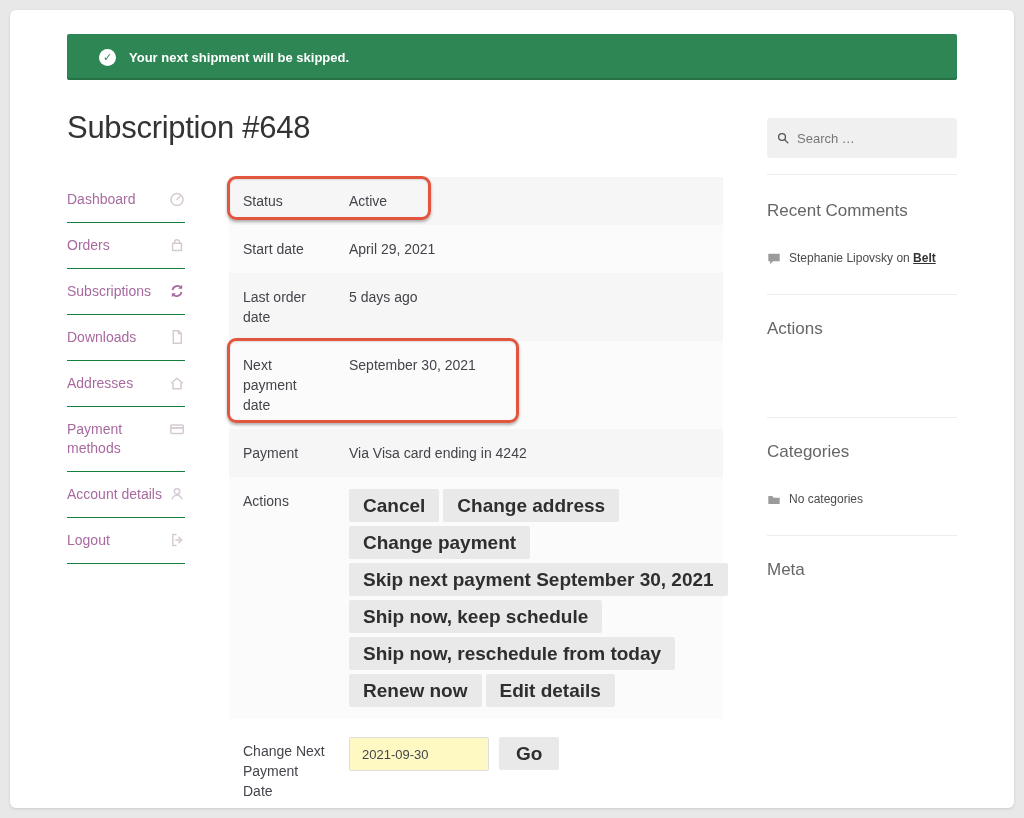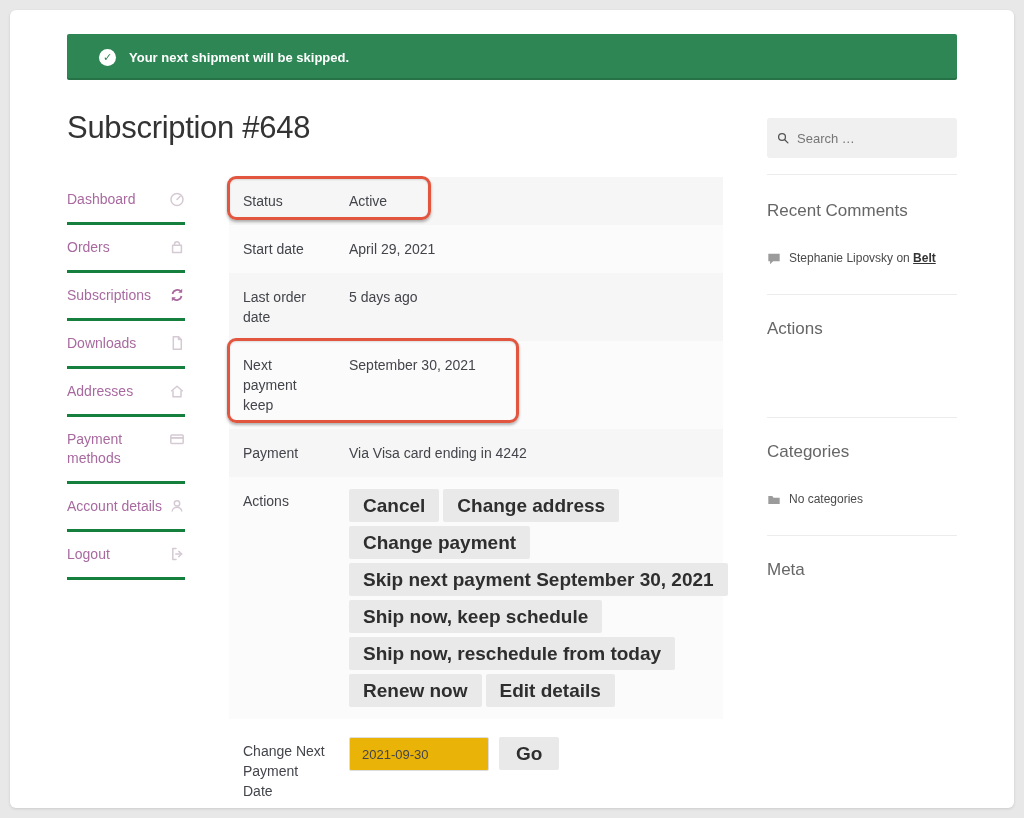--- a/index.html
+++ b/index.html
@@ -29,21 +29,21 @@
   .search-box { height:40px; background:#f0f0f0; border-radius:3px; display:flex;
                 align-items:center; gap:7px; padding:0 10px; cursor:text; }
   .search-box svg { flex:0 0 13px; display:block; }
   .search-input { border:none; background:transparent; outline:none; width:100%;
                   font-family:inherit; font-size:13px; color:#555; }
   .search-input::placeholder { color:#767676; opacity:1; }
 
   
   .account-nav { grid-column:1; grid-row:2; padding-top:2px; }
   .account-nav ul { list-style:none; }
-  .nav-item { position:relative; border-bottom:3px solid #15803d; }
+  .nav-item { position:relative; border-bottom:1px solid #15803d; }
   .nav-link { display:block; padding:13px 22px 13px 0; color:#a8699f; font-size:14px;
               line-height:19px; text-decoration:none; cursor:pointer; }
   .nav-icon { position:absolute; right:0; top:14px; width:16px; height:16px; color:#d5cad3; }
   .nav-icon.active { color:#a8699f; }
   .nav-icon svg { width:16px; height:16px; display:block; }
 
   
   .details-col { grid-column:2; grid-row:2; position:relative; padding-top:2px; }
   .drow { display:flex; font-size:14px; color:#43454b; line-height:20px; }
   .dtable .drow:nth-child(odd)  { background:rgba(0,0,0,.035); }
@@ -59,21 +59,21 @@
   .annotation { position:absolute; border:3px solid #e2553f; border-radius:9px;
                 box-shadow:0 2px 3px rgba(0,0,0,.30), inset 0 1px 2px rgba(0,0,0,.12);
                 pointer-events:none; }
   .annotation-status { left:-2px; top:1px; width:204px; height:44px; }
   .annotation-next-payment { left:-2px; top:163px; width:292px; height:85px; }
 
   
   .change-date { display:flex; font-size:14px; color:#43454b; line-height:20px; }
   .change-date .dlabel { padding-top:22px; }
   .cd-controls { display:flex; gap:10px; align-items:flex-start; padding-top:18px; }
-  .date-input { width:140px; height:34px; background:#eab308; border:1px solid #dddddd;
+  .date-input { width:140px; height:34px; background:#fef9c3; border:1px solid #dddddd;
                 border-radius:2px; padding:0 12px; font-family:inherit; font-size:13px;
                 color:#43454b; }
   .go-btn { padding:8px 17px; }
 
   
   .widgets { grid-column:3; grid-row:2; padding-top:10px; }
   .widget { border-bottom:1px solid #ececec; margin-bottom:24px; padding-bottom:28px; }
   .widget h2 { font-size:17px; font-weight:400; color:#666; margin:16px 0 30px; }
   .widget.archives { padding-bottom:48px; }
   .widget.meta { border-bottom:none; margin-bottom:0; padding-bottom:0; }
@@ -200,21 +200,21 @@
           </div>
           <div class="drow">
             <div class="dlabel">Start date</div>
             <div class="dvalue">April 29, 2021</div>
           </div>
           <div class="drow">
             <div class="dlabel">Last order date</div>
             <div class="dvalue">5 days ago</div>
           </div>
           <div class="drow">
-            <div class="dlabel">Next payment keep</div>
+            <div class="dlabel">Next payment date</div>
             <div class="dvalue">September 30, 2021</div>
           </div>
           <div class="drow">
             <div class="dlabel">Payment</div>
             <div class="dvalue">Via Visa card ending in 4242</div>
           </div>
           <div class="drow">
             <div class="dlabel">Actions</div>
             <div class="dvalue actions">
               <button class="btn">Cancel</button>

